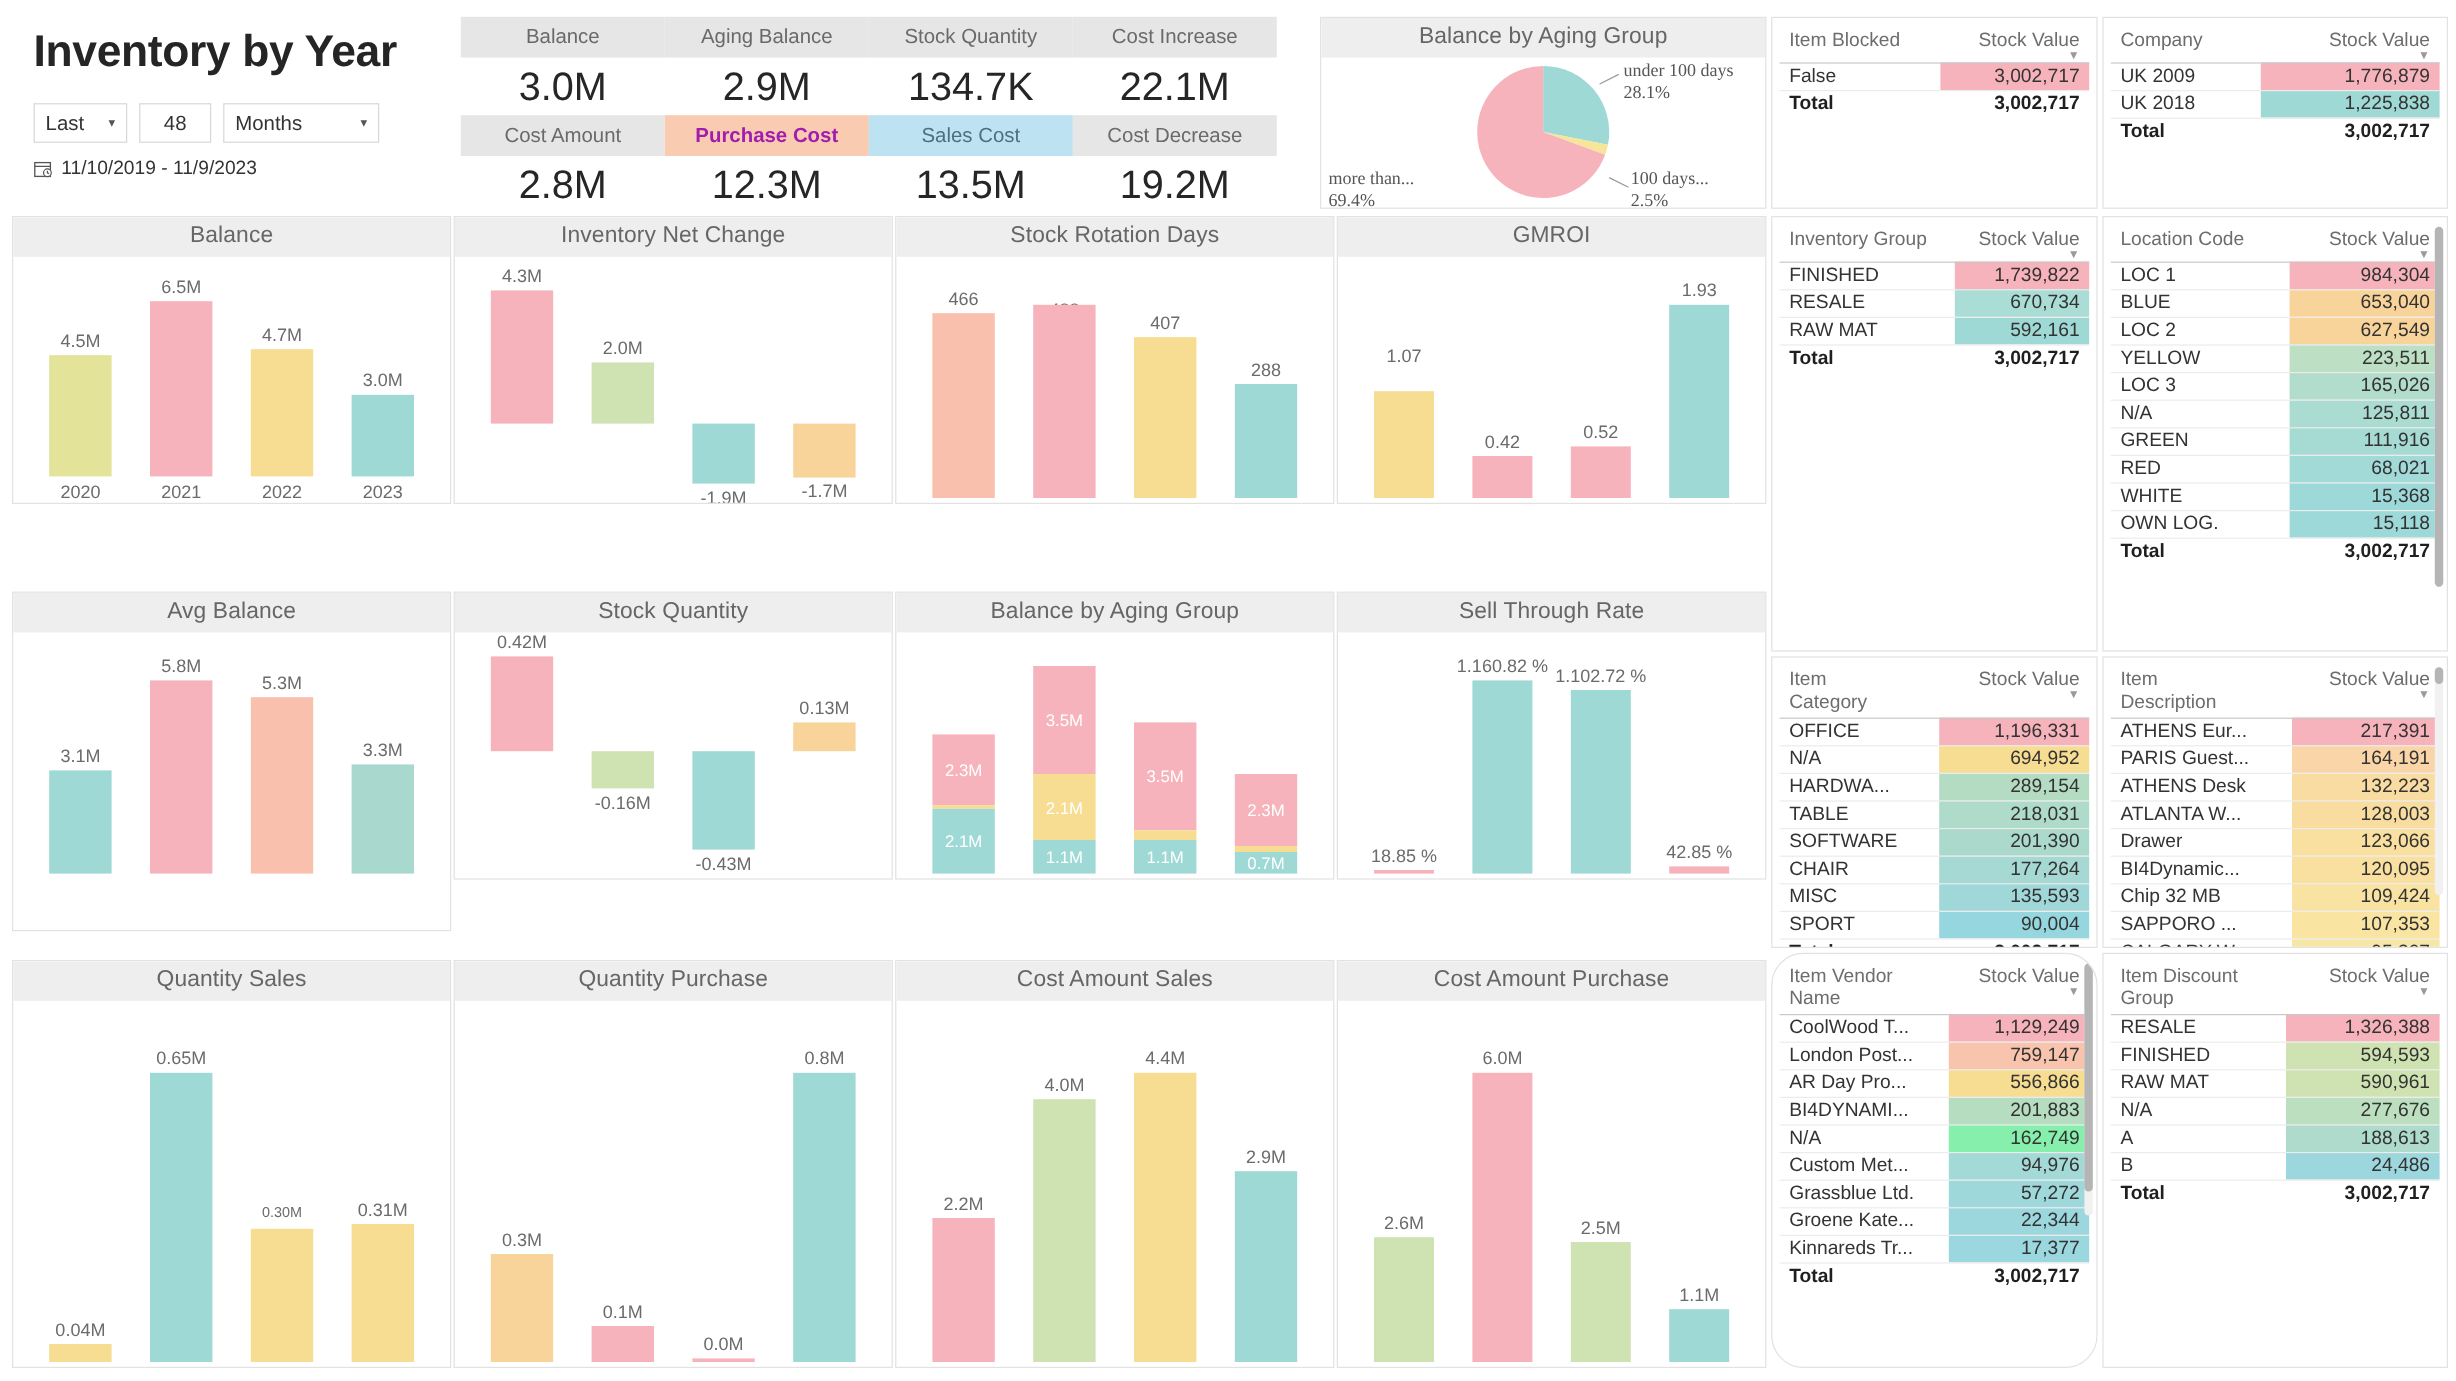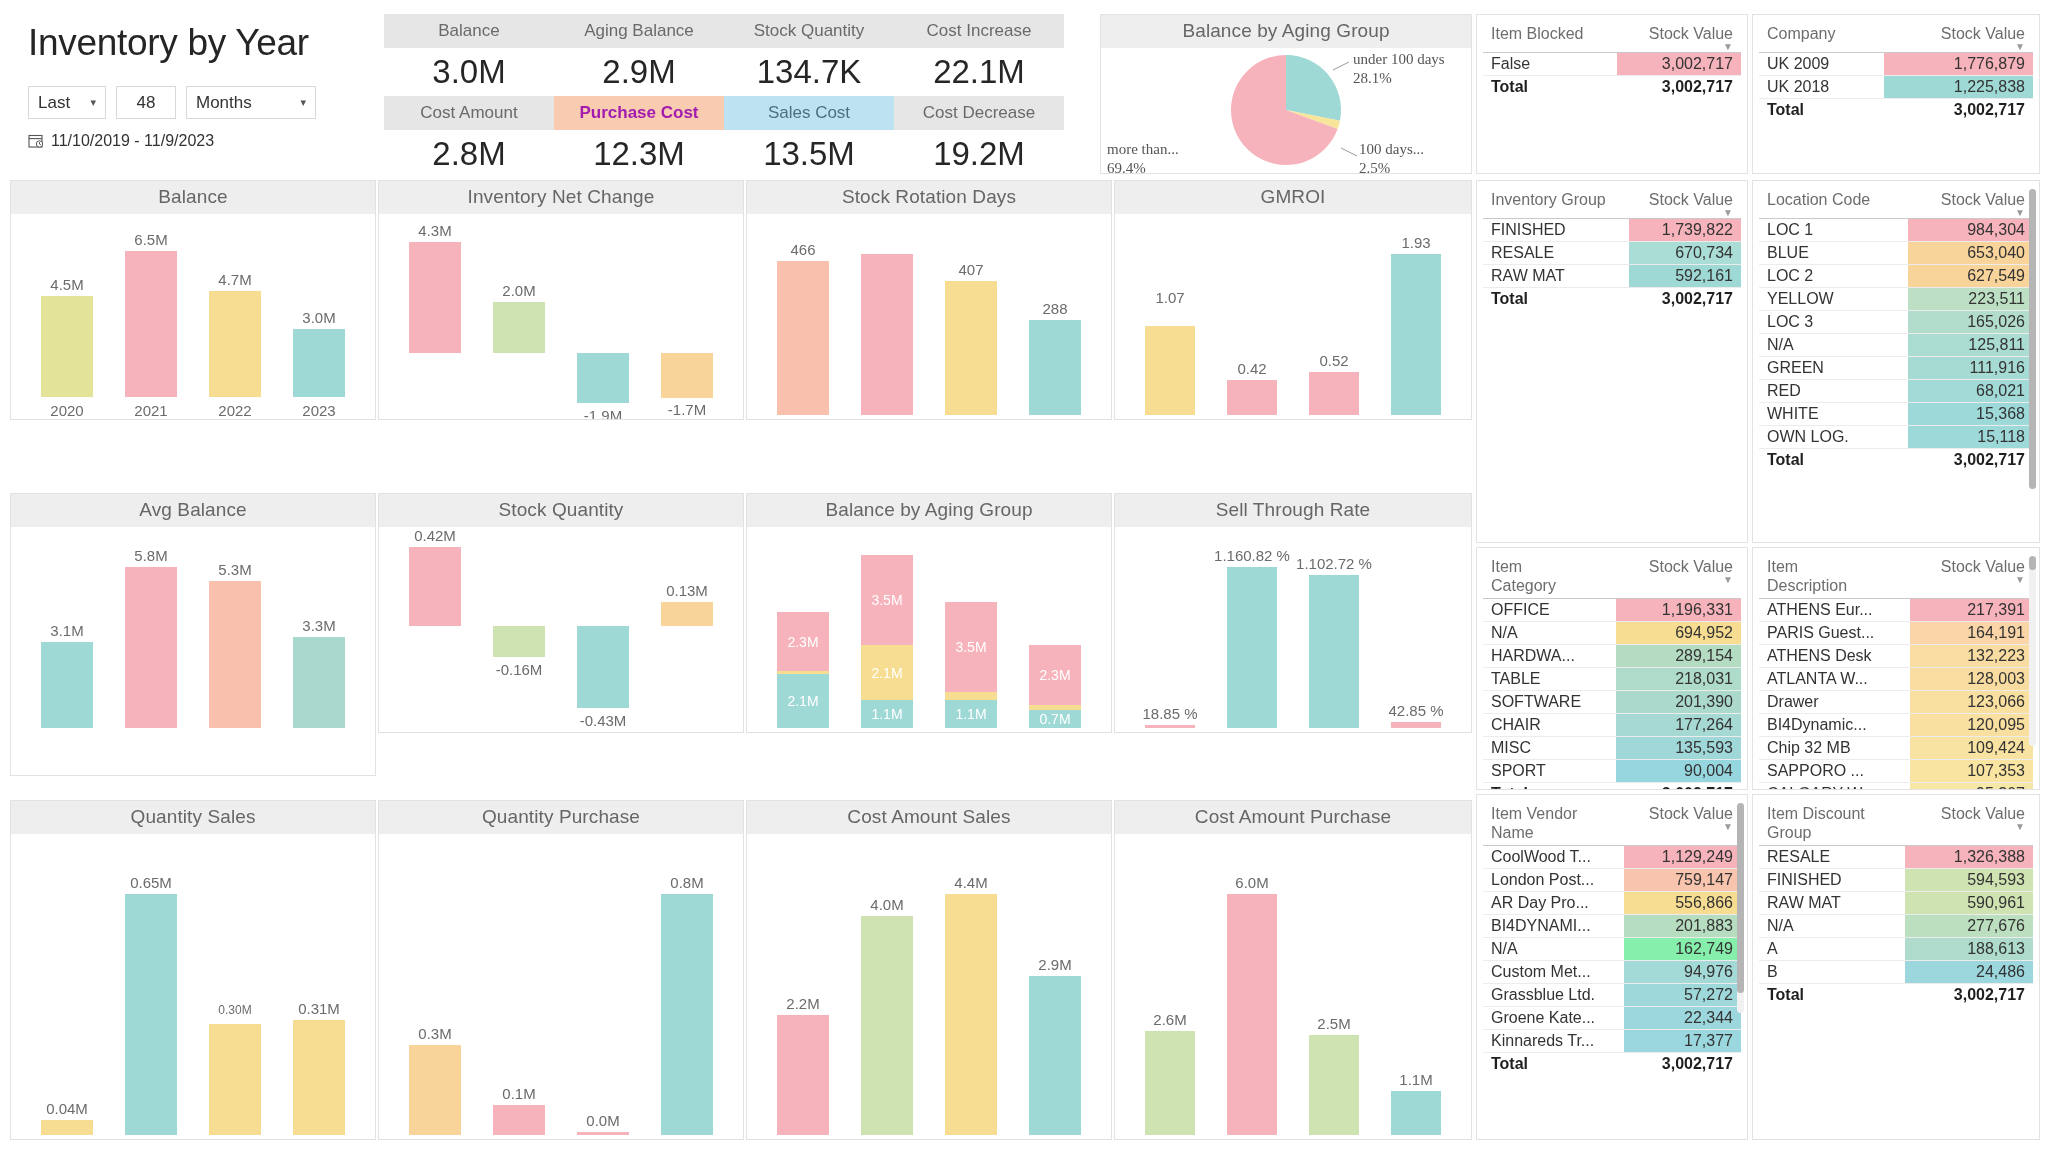--- a/index.html
+++ b/index.html
@@ -12,21 +12,21 @@
     position:relative;
   }
   .panel { position:absolute; border:1px solid #e2e2e2; background:#fff; overflow:hidden; }
   .panel-title {
     background:#eeeeee; color:#666; font-size:19px; text-align:center;
     padding:5px 0 6px; font-weight:400; letter-spacing:.1px;
   }
 
   
   #header { position:absolute; left:0; top:0; width:380px; height:180px; }
-  #page-title { font-size:37px; font-weight:normal; color:#252525; padding:22px 0 0 28px; letter-spacing:-.3px;}
+  #page-title { font-size:37px; font-weight:bold; color:#252525; padding:22px 0 0 28px; letter-spacing:-.3px;}
   .filter-row { display:flex; gap:10px; padding:22px 0 0 28px; align-items:center; }
   .fsel {
     border:1px solid #d8d8d8; background:#fff; height:33px; display:flex; align-items:center;
     font-size:17px; color:#333; padding:0 9px; justify-content:space-between;
   }
   .fsel.w1{width:78px;} .fsel.w2{width:60px; justify-content:center;} .fsel.w3{width:130px;}
   .chev { font-size:11px; color:#555; }
   .daterange { display:flex; align-items:center; gap:7px; padding:13px 0 0 28px; font-size:16px; color:#333; }
 
   
@@ -709,21 +709,21 @@
       <td>CALGARY W...</td>
       <td class="num" style="background:#f7e7a6">95,307</td>
           </tr>
 
       </tbody>
       </table>
       <div class="scroll-track" style="top:8px;height:190px"></div>
        <div class="scroll-thumb" style="top:8px;height:14px"></div>
     </div>
   </div>
-<div class="panel" id="tbl-item-vendor" style="left:1476px; top:794px; width:272px; height:346px;">
+<div class="panel" id="tbl-item-vendor" style="left:1476px; top:794px; width:272px; height:346px;border-radius:27px;">
     <div class="tbl-wrap">
     <table class="pbi">
       <thead>
           <tr>
         <th>Item Vendor<br>Name</th>
         <th class="num">Stock Value<span class="sortcaret">▼</span></th>
       </tr>
         </thead>
       <tbody>
           <tr>

